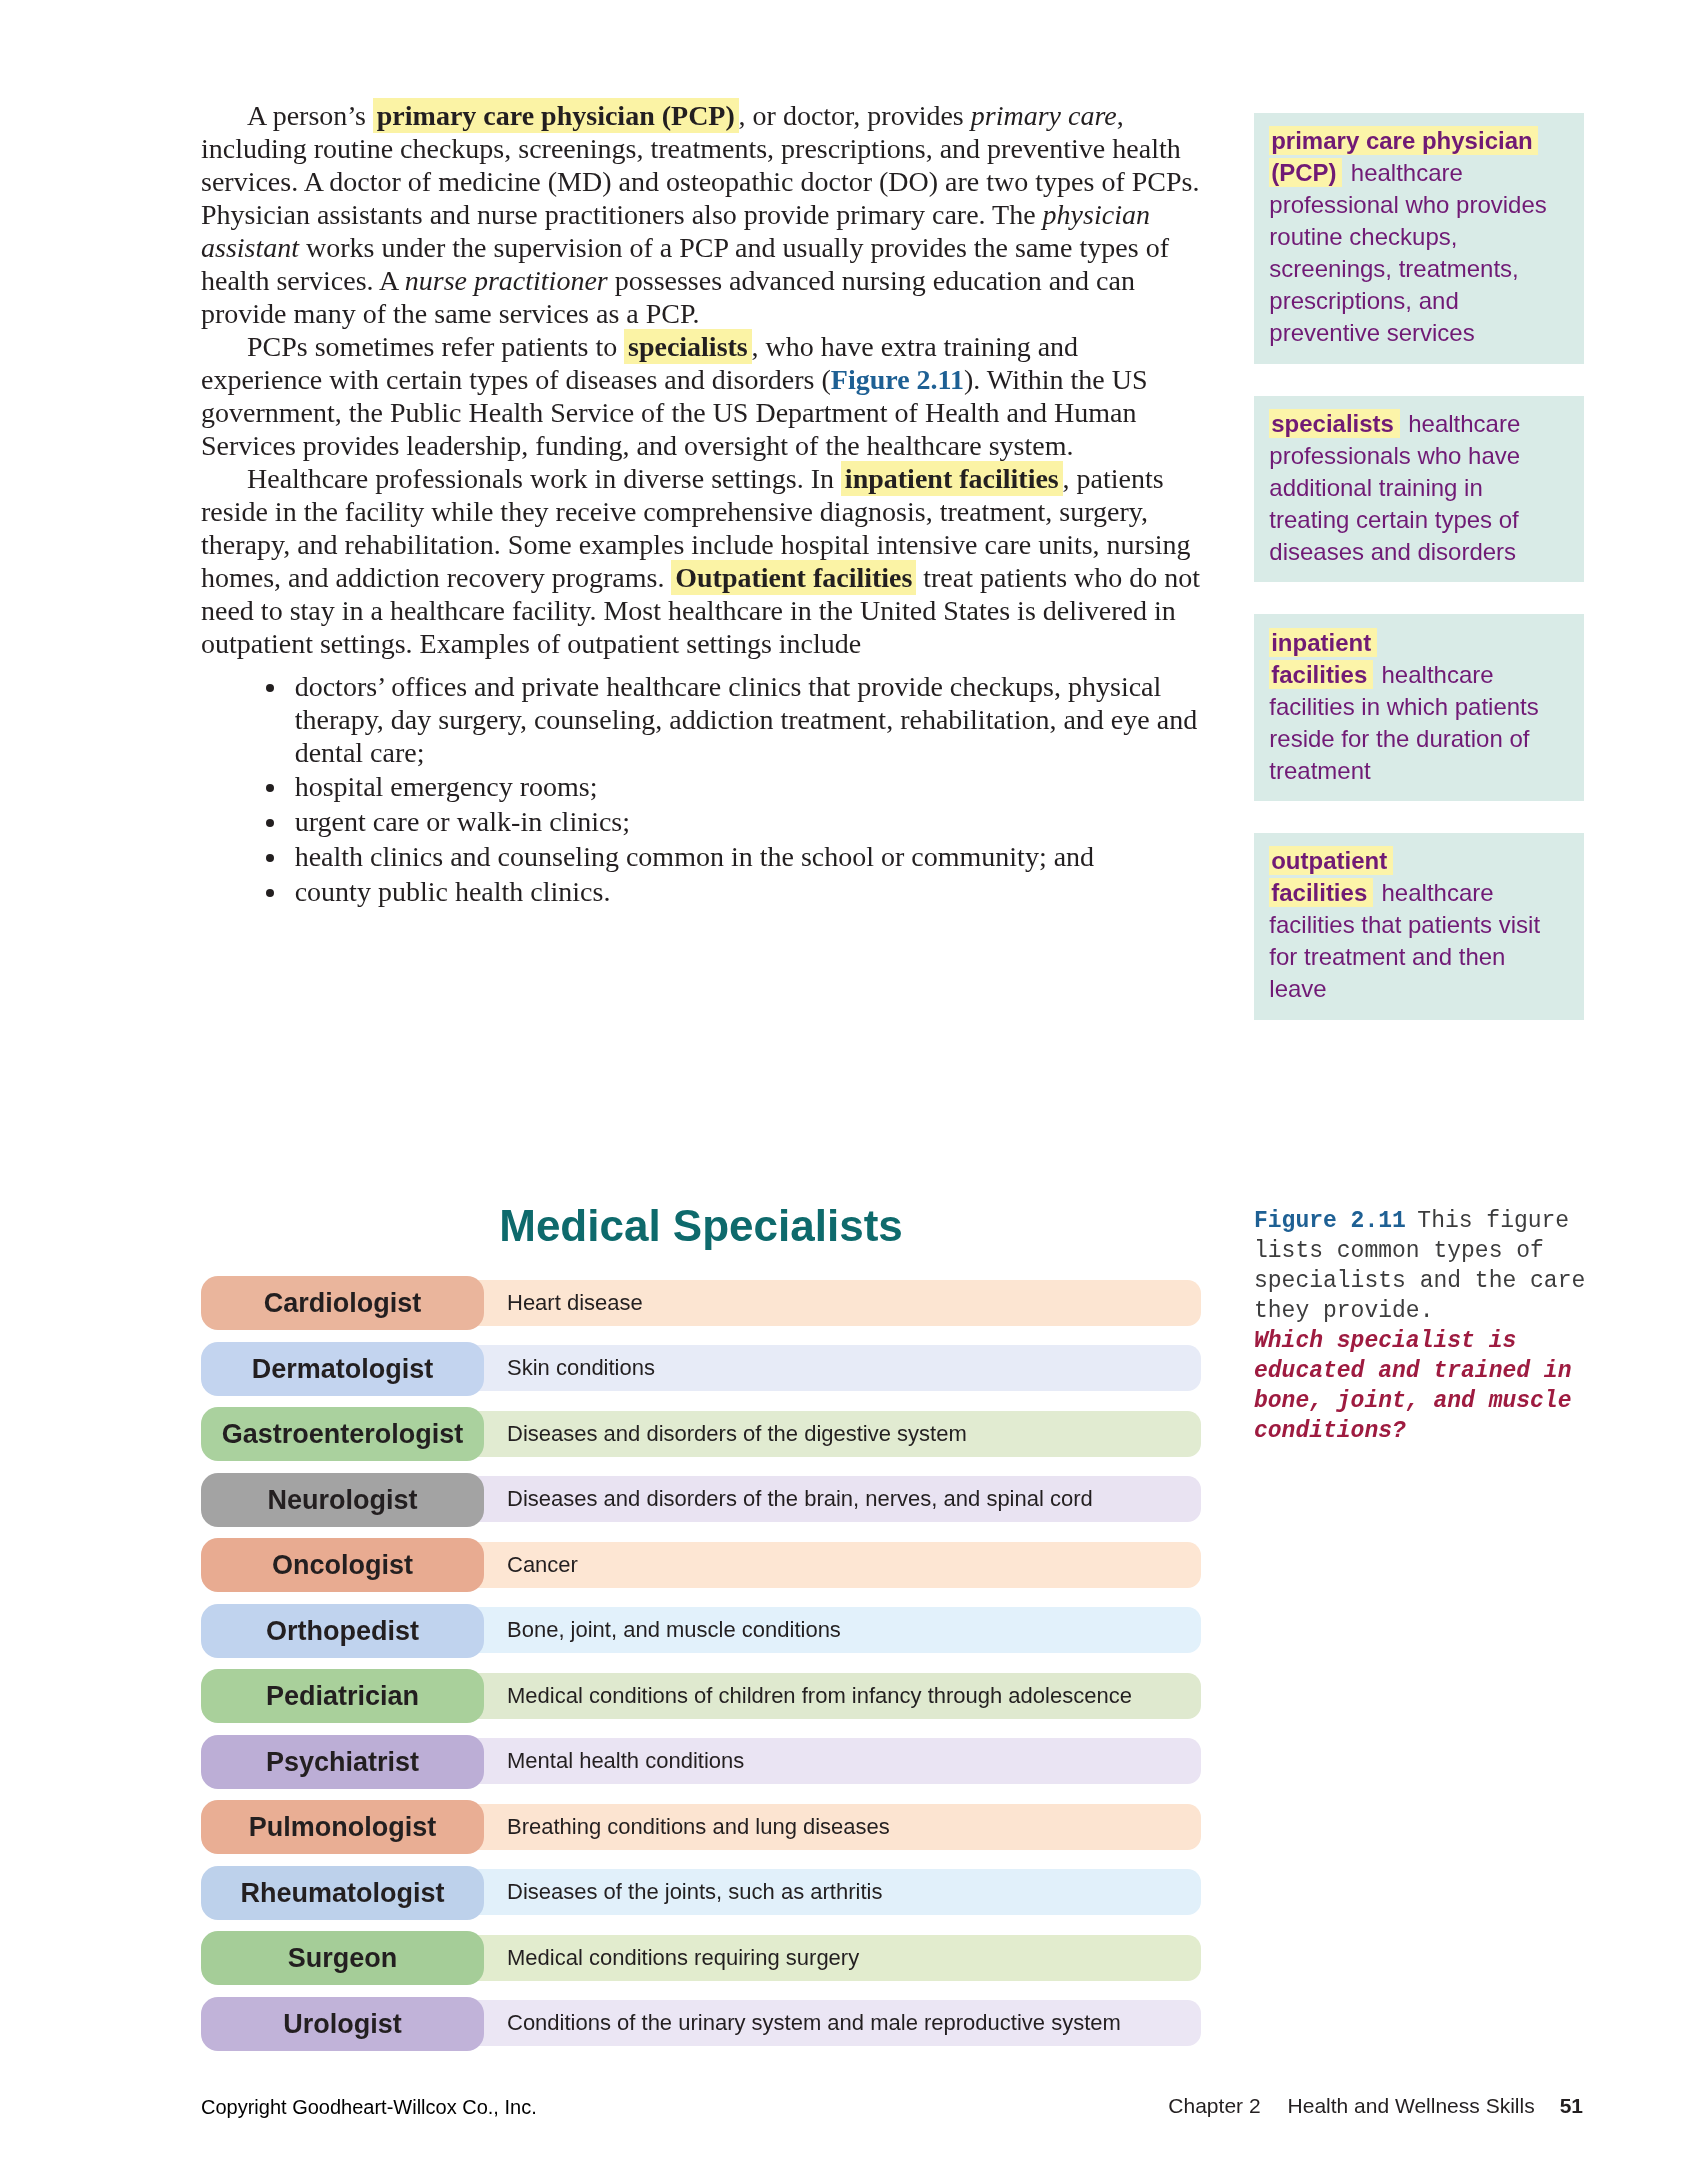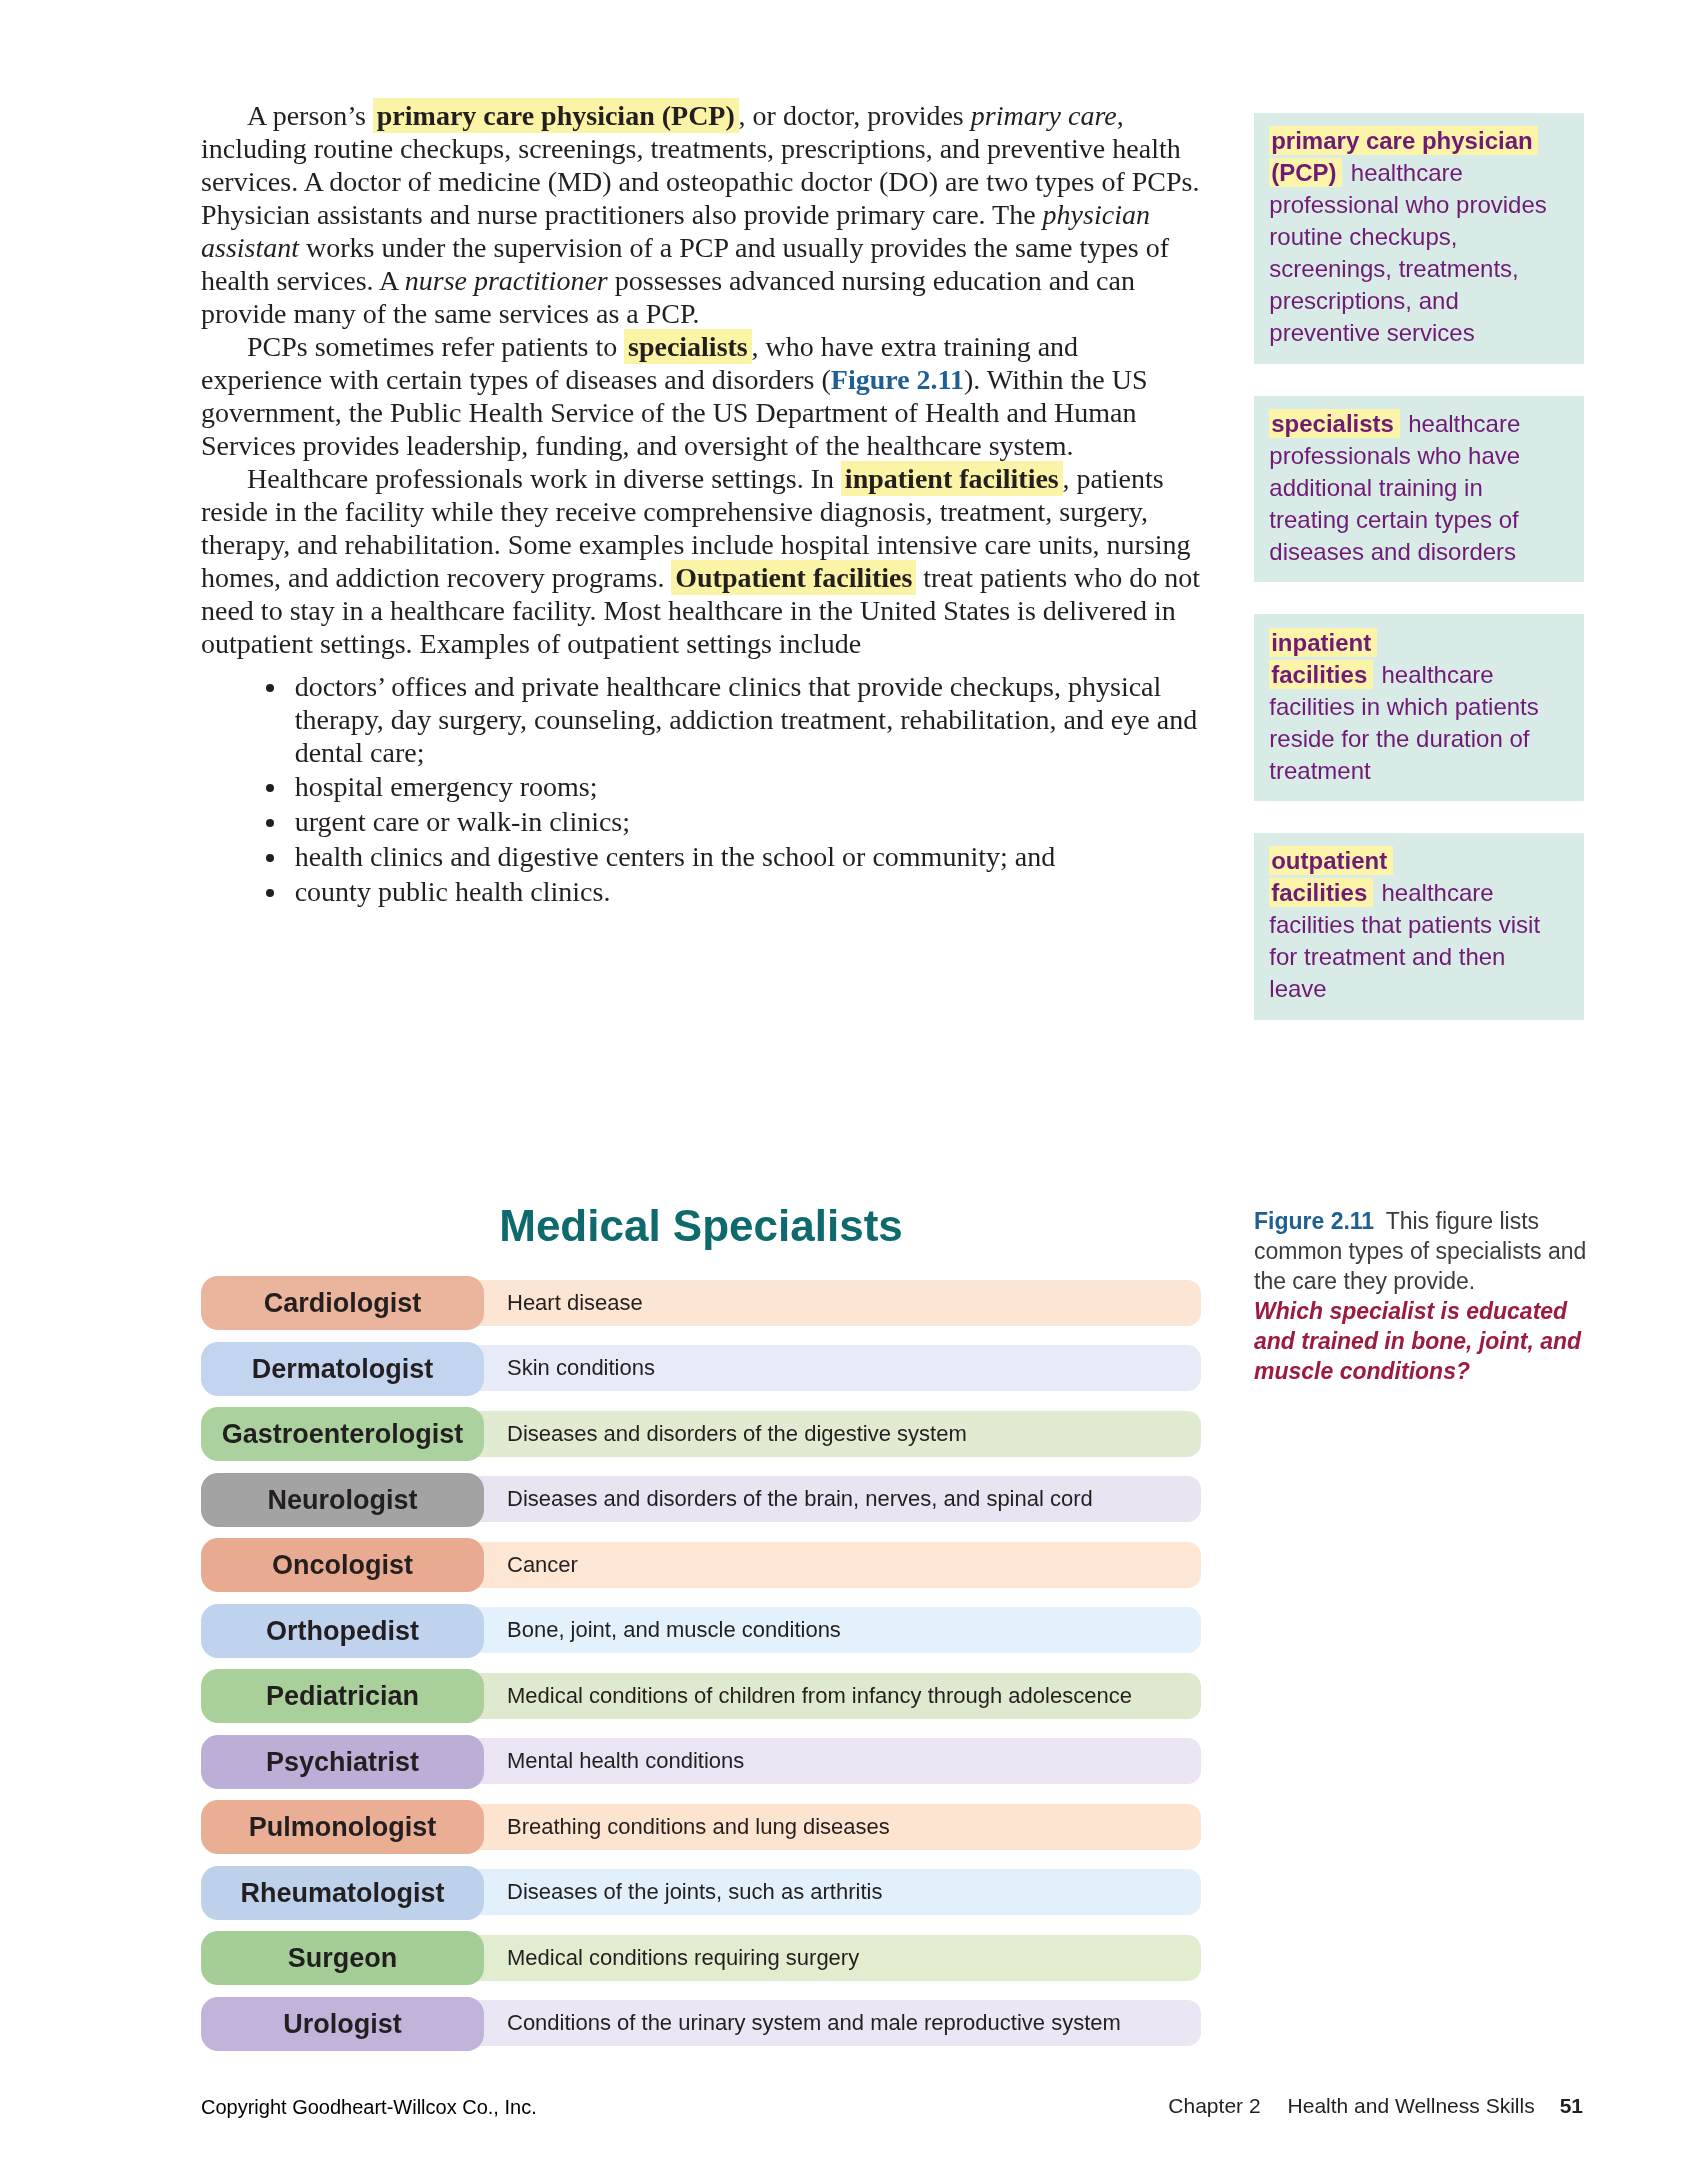--- a/index.html
+++ b/index.html
@@ -30,21 +30,21 @@
   .spec-desc { position:absolute; left:249px; right:0; top:3.8px; height:46px;
     border-radius:3.8px 13.4px 13.4px 3.8px; font-family:"Liberation Sans", sans-serif;
     font-size:22px; line-height:46px; color:#231f20; padding-left:57px;
     box-sizing:border-box; white-space:nowrap; overflow:hidden; }
   .spec-pill { position:absolute; left:0; top:0; width:283px; height:54px; border-radius:17px;
     font-family:"Liberation Sans", sans-serif; font-weight:700; font-size:27px; line-height:54px;
     text-align:center; color:#231f20; }
 
   
   .caption { position:absolute; left:1254px; top:1206px; width:333px;
-    font-family:Liberation Sans, sans-serif; font-size:23px; line-height:30px; color:#3c3c3d; }
+    font-family:Liberation Mono, monospace; font-size:23px; line-height:30px; color:#3c3c3d; }
   .fig-label { color:#1e6094; font-weight:700; margin-right:11.5px; }
   .cap-q { display:block; font-weight:700; font-style:italic; color:#9e1b40; }
 
   
   .footer-left { position:absolute; left:201px; top:2096px;
     font-family:"Liberation Sans", sans-serif; font-size:20px; color:#000000; }
   .folio { position:absolute; right:122px; top:2094px;
     font-family:"Liberation Sans", sans-serif; font-size:21px; color:#231f20; }
   .folio .chapter-title { margin-left:27px; }
   .folio .page-num { margin-left:25px; font-weight:700; }
@@ -55,21 +55,21 @@
 <div class="page">
 
   <div class="main-col">
     <p class="body-p"><span>A person’s </span><span class="hl">primary care physician (PCP)</span><span>, or doctor, provides </span><span class="i">primary care</span><span>, including routine checkups, screenings, treatments, prescriptions, and preventive health services. A doctor of medicine (MD) and osteopathic doctor (DO) are two types of PCPs. Physician assistants and nurse practitioners also provide primary care. The </span><span class="i">physician assistant</span><span> works under the supervision of a PCP and usually provides the same types of health services. A </span><span class="i">nurse practitioner</span><span> possesses advanced nursing education and can provide many of the same services as a PCP.</span></p>
     <p class="body-p"><span>PCPs sometimes refer patients to </span><span class="hl">specialists</span><span>, who have extra training and experience with certain types of diseases and disorders (</span><span class="figref">Figure 2.11</span><span>). Within the US government, the Public Health Service of the US Department of Health and Human Services provides leadership, funding, and oversight of the healthcare system.</span></p>
     <p class="body-p"><span>Healthcare professionals work in diverse settings. In </span><span class="hl">inpatient facilities</span><span>, patients reside in the facility while they receive comprehensive diagnosis, treatment, surgery, therapy, and rehabilitation. Some examples include hospital intensive care units, nursing homes, and addiction recovery programs. </span><span class="hl">Outpatient facilities</span><span> treat patients who do not need to stay in a healthcare facility. Most healthcare in the United States is delivered in outpatient settings. Examples of outpatient settings include</span></p>
     <ul class="bullets">
       <li>doctors’ offices and private healthcare clinics that provide checkups, physical therapy, day surgery, counseling, addiction treatment, rehabilitation, and eye and dental care;</li>
       <li>hospital emergency rooms;</li>
       <li>urgent care or walk-in clinics;</li>
-      <li>health clinics and digestive centers in the school or community; and</li>
+      <li>health clinics and counseling common in the school or community; and</li>
       <li>county public health clinics.</li>
     </ul>
   </div>
 
   <aside class="sidebar">
     <div class="defbox">
       <span class="term">primary care physician (PCP)</span><span class="def">healthcare professional who provides routine checkups, screenings, treatments, prescriptions, and preventive services</span>
     </div>
     <div class="defbox">
       <span class="term">specialists</span><span class="def">healthcare professionals who have additional training in treating certain types of diseases and disorders</span>

